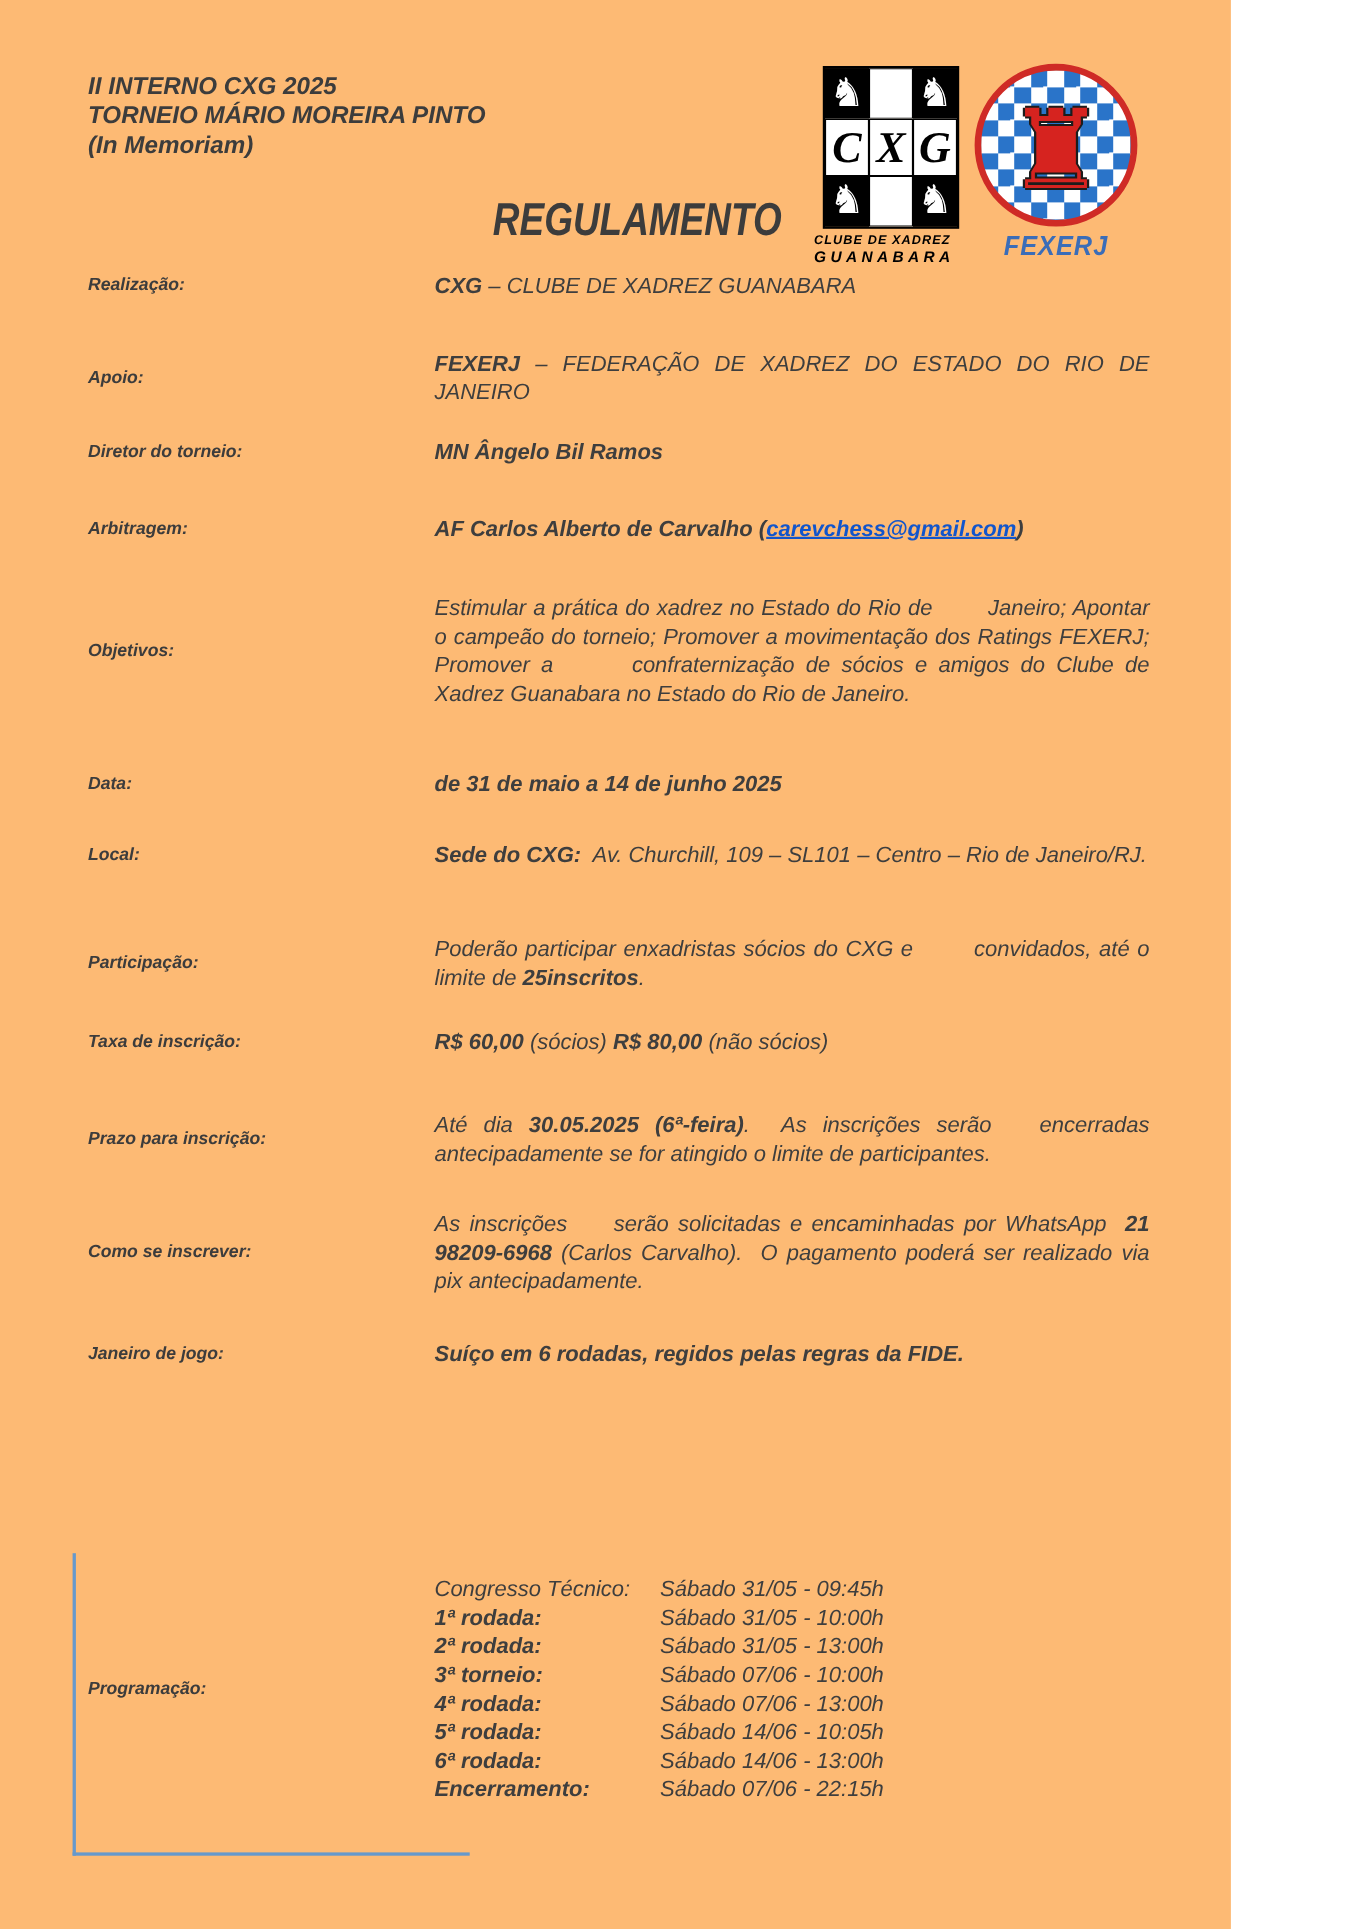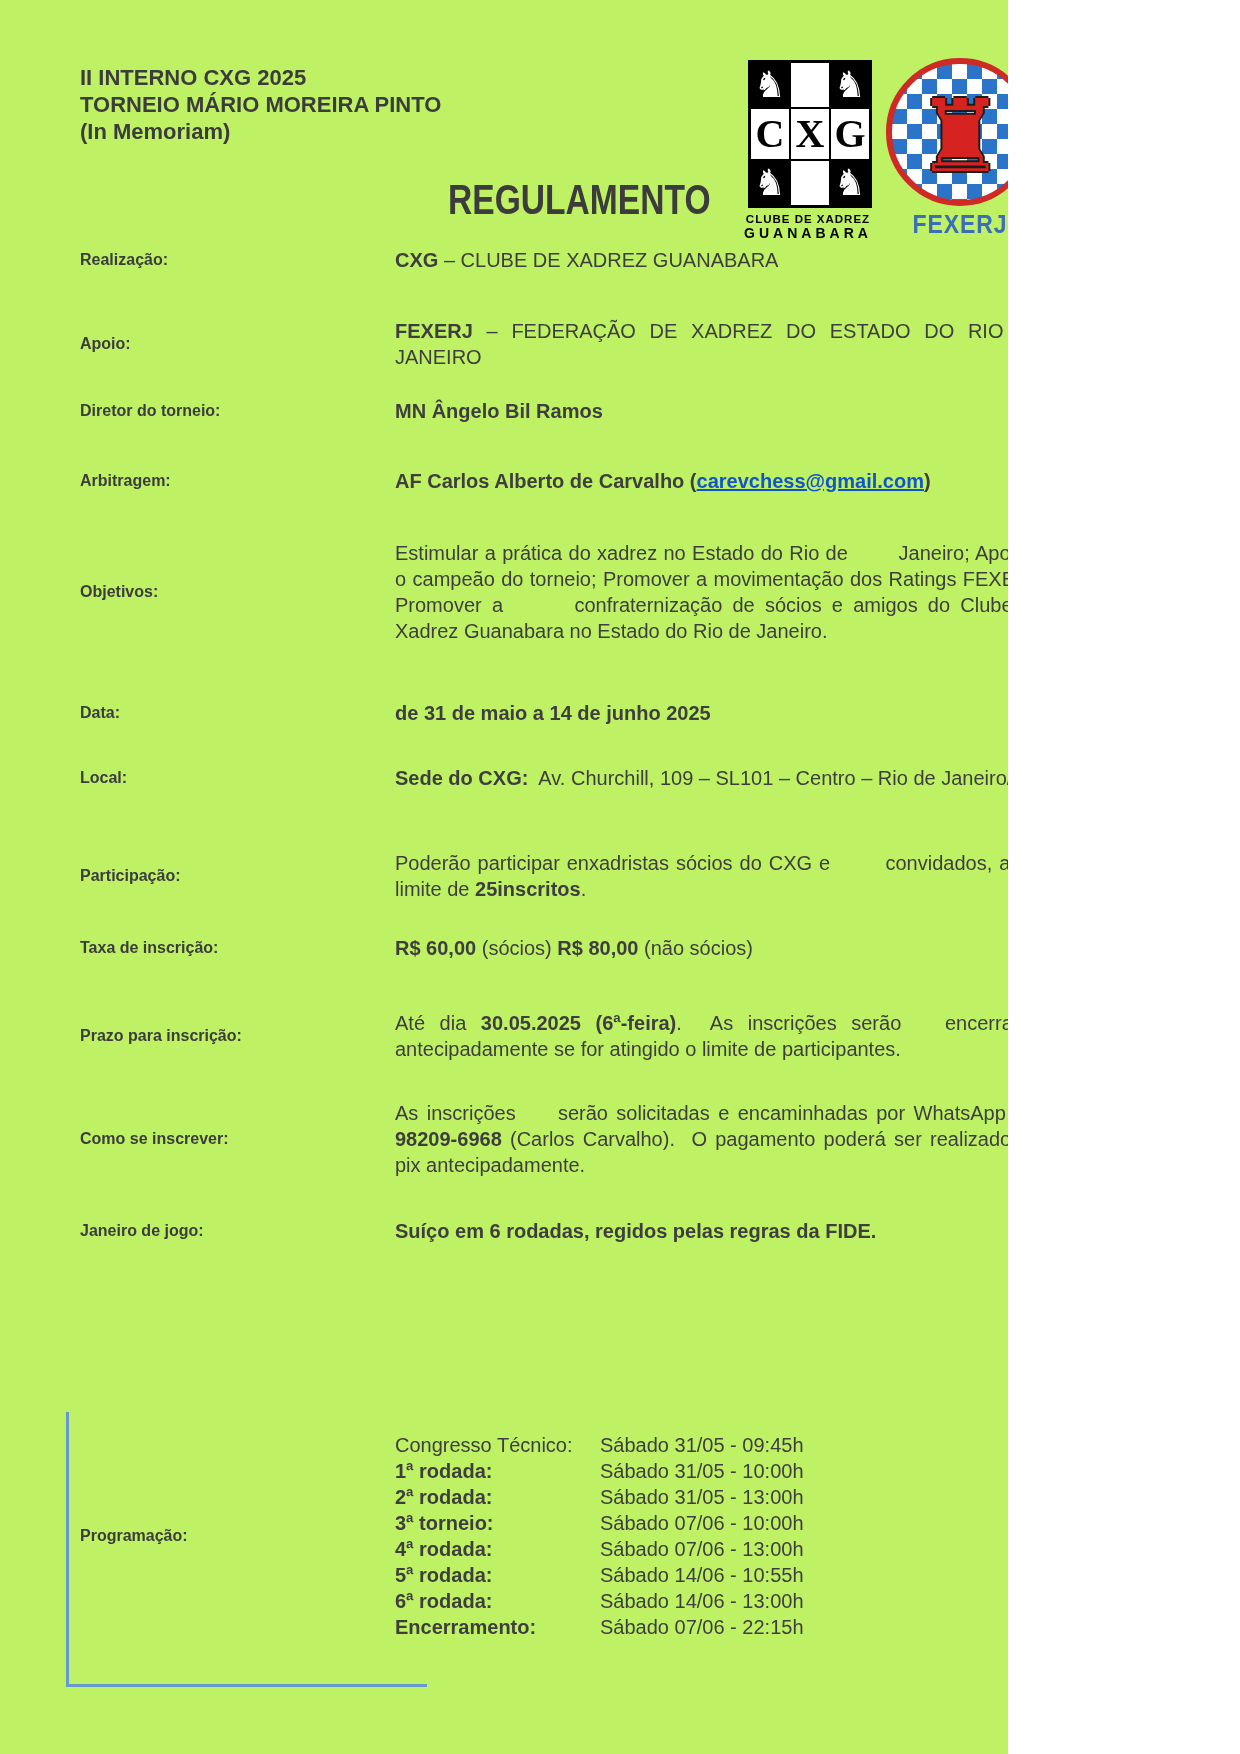--- a/index.html
+++ b/index.html
@@ -1,22 +1,23 @@
 <!DOCTYPE html>
 <html><head>
 <meta charset="utf-8">
 <style>
   html,body{margin:0;padding:0;background:#ffffff;}
   .page{
     position:relative;
-    width:1008px;height:1754px;
-    background:#bef264;
+    width:1119px;height:1754px;
+    background:#fdba74;
     font-family:"Liberation Sans",sans-serif;
     color:#3e3e3e;
     overflow:hidden;
+    font-style:italic;
   }
   
   .title-block{
     position:absolute;left:80px;top:64px;
     font-size:22px;font-weight:700;line-height:27px;color:#3c3c3c;
   }
   .heading-reg{
     position:absolute;left:448px;top:176px;
     font-size:42px;font-weight:700;color:#3c3c3c;
     transform:scaleX(0.80);transform-origin:left top;
@@ -27,21 +28,21 @@
   .cxg-board{
     display:grid;grid-template-columns:repeat(3,40px);
     grid-template-rows:46px 52px 46px;
     border:2px solid #000;width:120px;box-sizing:content-box;
   }
   .cxg-cell{display:flex;align-items:center;justify-content:center;box-shadow:inset 0 0 0 1px #000;}
   .cxg-cell.dark{background:#000;}
   .cxg-cell.light{background:#fff;}
   .knight-glyph{font-family:"DejaVu Sans",sans-serif;font-size:36px;color:#fff;line-height:1;}
   .cxg-letter{font-family:"Liberation Serif",serif;font-weight:700;font-size:40px;color:#000;line-height:1;}
-  .cxg-caption{width:136px;margin-left:-8px;text-align:center;color:#000;margin-top:5px;}
+  .cxg-caption{width:136px;margin-left:-8px;text-align:left;color:#000;margin-top:5px;}
   .cxg-caption .l1{font-size:11.5px;font-weight:700;letter-spacing:1px;white-space:nowrap;}
   .cxg-caption .l2{font-size:14px;font-weight:700;letter-spacing:4px;white-space:nowrap;}
   
   .fexerj-logo{position:absolute;left:886px;top:58px;width:148px;}
   .fexerj-circle{
     width:148px;height:148px;border-radius:50%;
     border:6px solid #cf2b26;box-sizing:border-box;
     background-image:conic-gradient(#2a74c9 0 25%, #ffffff 0 50%, #2a74c9 0 75%, #ffffff 0);
     background-size:30px 30px;
     overflow:hidden;display:flex;align-items:center;justify-content:center;
@@ -210,21 +211,21 @@
       <div class="sch-line">
         <span class="sch-event b">3ª torneio:</span>
         <span class="sch-time">Sábado 07/06 - 10:00h</span>
       </div>
       <div class="sch-line">
         <span class="sch-event b">4ª rodada:</span>
         <span class="sch-time">Sábado 07/06 - 13:00h</span>
       </div>
       <div class="sch-line">
         <span class="sch-event b">5ª rodada:</span>
-        <span class="sch-time">Sábado 14/06 - 10:55h</span>
+        <span class="sch-time">Sábado 14/06 - 10:05h</span>
       </div>
       <div class="sch-line">
         <span class="sch-event b">6ª rodada:</span>
         <span class="sch-time">Sábado 14/06 - 13:00h</span>
       </div>
       <div class="sch-line">
         <span class="sch-event b">Encerramento:</span>
         <span class="sch-time">Sábado 07/06 - 22:15h</span>
       </div>
     </div>

